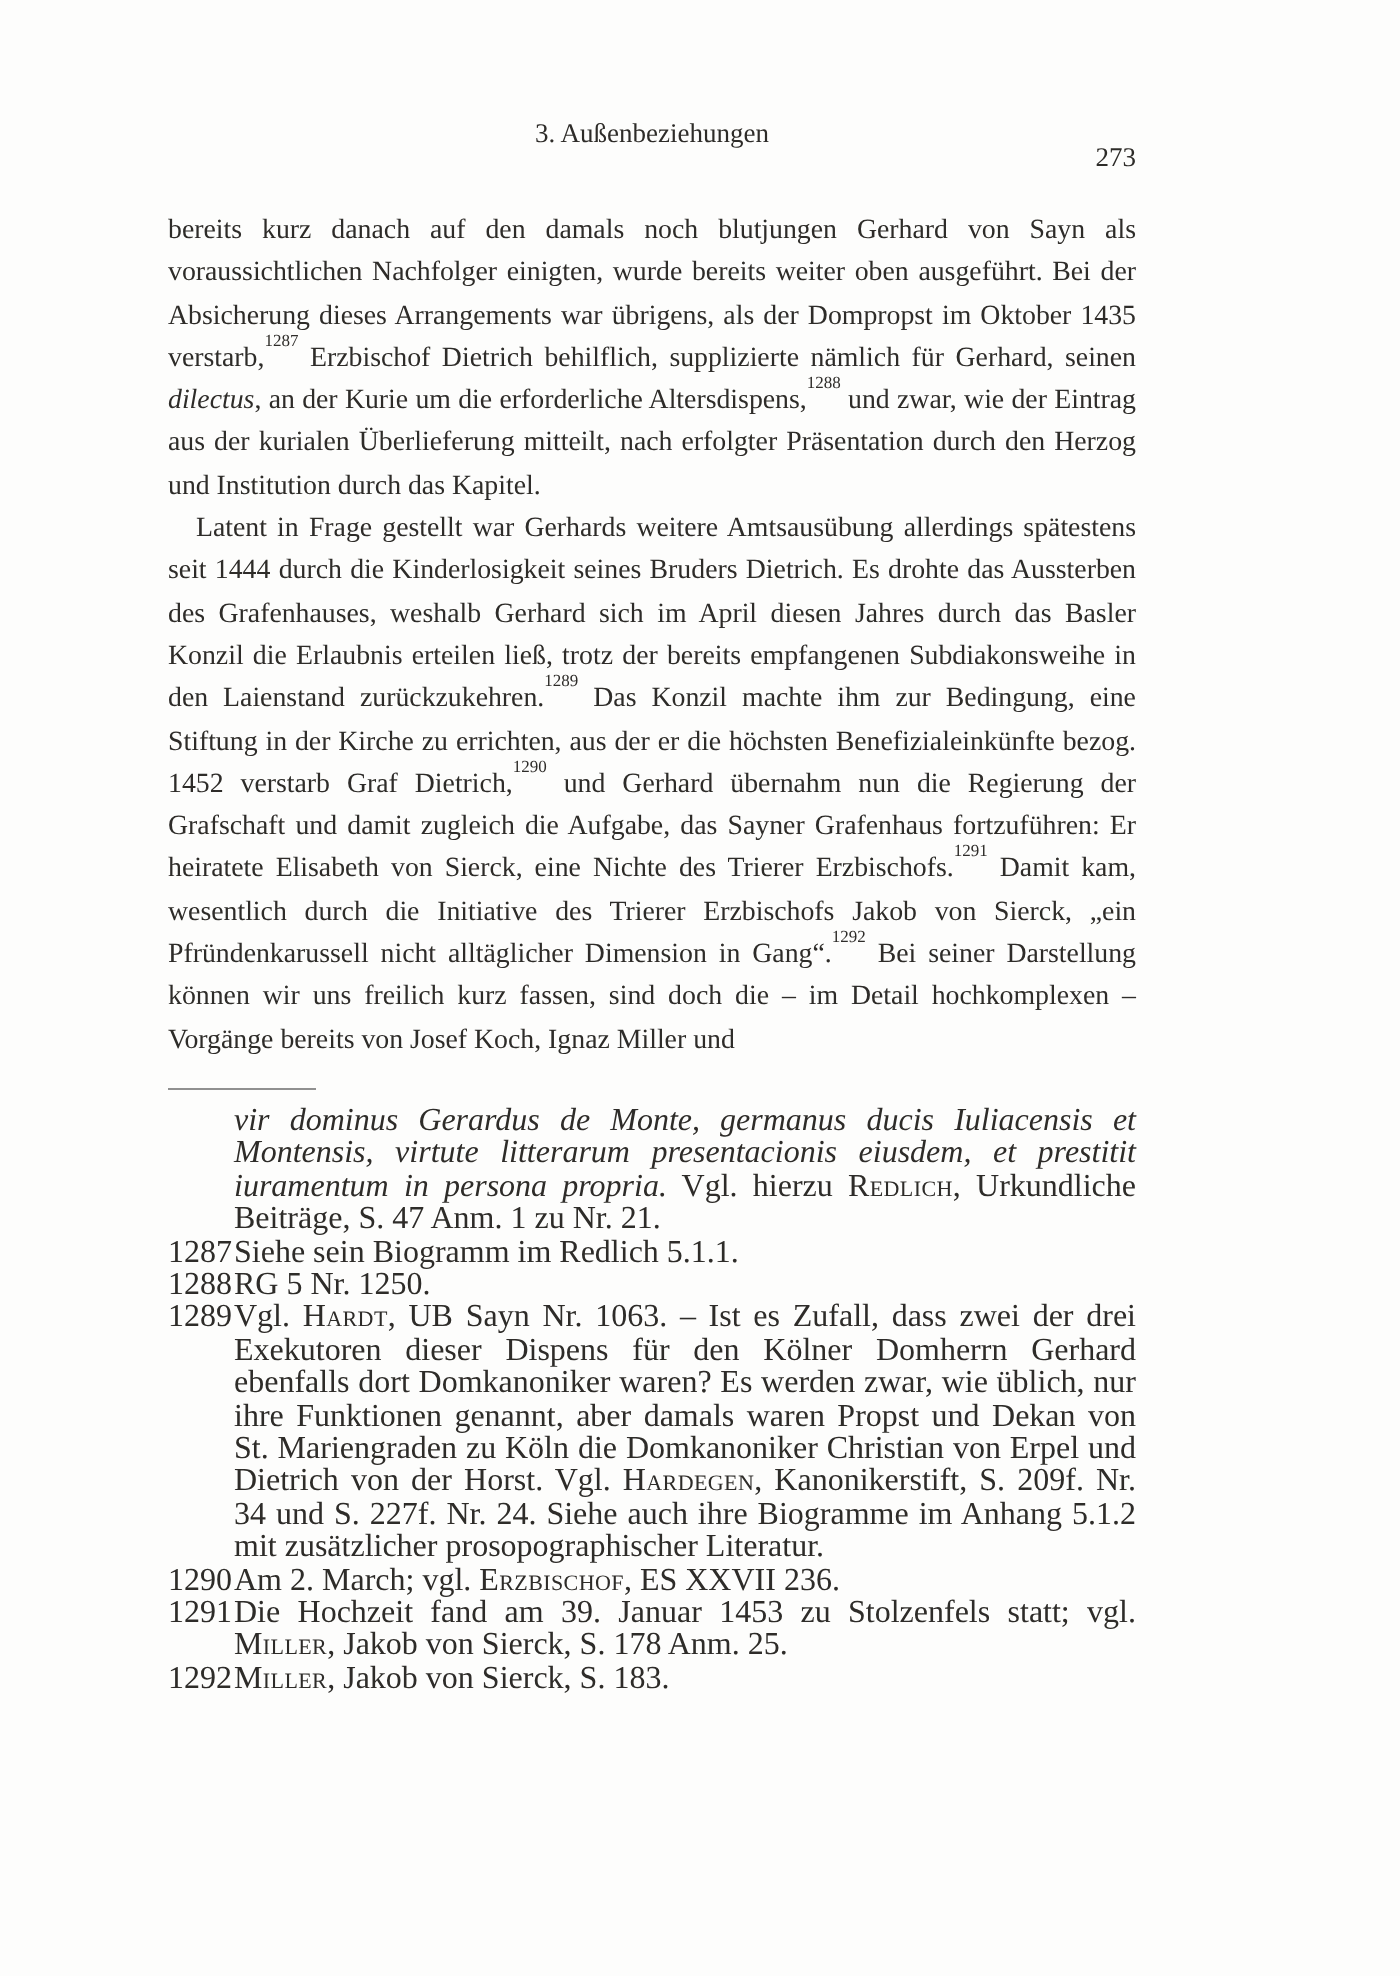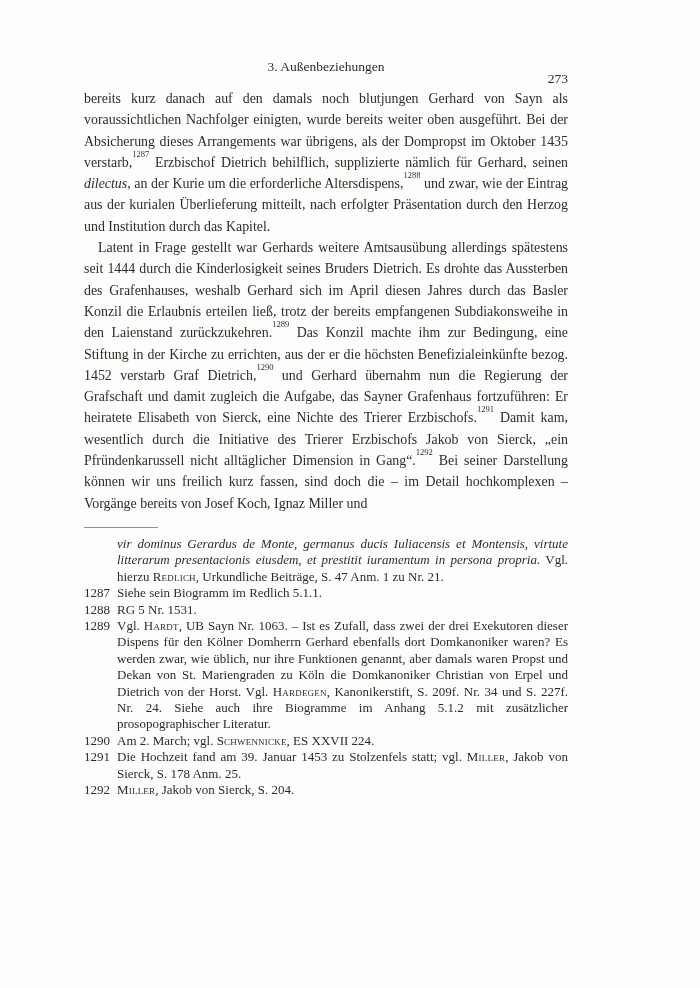--- a/index.html
+++ b/index.html
@@ -32,21 +32,21 @@
     display: block;
     text-align: center;
   }
   .head-page {
     position: absolute;
     right: 0;
     top: 0;
     margin-top: 12px;
   }
   .body-text {
-    margin-top: 11px;
+    margin-top: 28px;
     font-size: 13.9px;
     line-height: 21.3px;
     text-align: justify;
   }
   .body-text p {
     margin: 0;
     padding: 0;
   }
   .body-text p.indent {
     text-indent: 14px;
@@ -63,21 +63,21 @@
   .fn-area {
     margin-top: 13px;
   }
   .fn-rule {
     width: 74px;
     height: 0;
     border-top: 1.2px solid var(--rule-color, #909090);
     margin: 0 0 8px 0;
   }
   .footnotes {
-    font-size: 13px;
+    font-size: 16px;
     line-height: 16.4px;
     text-align: justify;
   }
   .footnote {
     display: flex;
   }
   .fn-num {
     flex: 0 0 33px;
     width: 33px;
   }
@@ -107,35 +107,35 @@
           <div class="footnote">
             <span class="fn-num"></span>
             <span class="fn-text"><span class="i">vir dominus Gerardus de Monte, germanus ducis Iuliacensis et Montensis, virtute litterarum presentacionis eiusdem, et prestitit iuramentum in persona propria.</span><span> Vgl. hierzu </span><span class="sc">Redlich</span><span>, Urkundliche Beiträge, S. 47 Anm. 1 zu Nr. 21.</span></span>
           </div>
           <div class="footnote">
             <span class="fn-num">1287</span>
             <span class="fn-text"><span>Siehe sein Biogramm im Redlich 5.1.1.</span></span>
           </div>
           <div class="footnote">
             <span class="fn-num">1288</span>
-            <span class="fn-text"><span>RG 5 Nr. 1531.</span></span>
+            <span class="fn-text"><span>RG 5 Nr. 1250.</span></span>
           </div>
           <div class="footnote">
             <span class="fn-num">1289</span>
             <span class="fn-text"><span>Vgl. </span><span class="sc">Hardt</span><span>, UB Sayn Nr. 1063. – Ist es Zufall, dass zwei der drei Exekutoren dieser Dispens für den Kölner Domherrn Gerhard ebenfalls dort Domkanoniker waren? Es werden zwar, wie üblich, nur ihre Funktionen genannt, aber damals waren Propst und Dekan von St. Mariengraden zu Köln die Domkanoniker Christian von Erpel und Dietrich von der Horst. Vgl. </span><span class="sc">Hardegen</span><span>, Kanonikerstift, S. 209f. Nr. 34 und S. 227f. Nr. 24. Siehe auch ihre Biogramme im Anhang 5.1.2 mit zusätzlicher prosopographischer Literatur.</span></span>
           </div>
           <div class="footnote">
             <span class="fn-num">1290</span>
-            <span class="fn-text"><span>Am 2. March; vgl. </span><span class="sc">Schwennicke</span><span>, ES XXVII 224.</span></span>
+            <span class="fn-text"><span>Am 2. March; vgl. </span><span class="sc">Erzbischof</span><span>, ES XXVII 236.</span></span>
           </div>
           <div class="footnote">
             <span class="fn-num">1291</span>
             <span class="fn-text"><span>Die Hochzeit fand am 39. Januar 1453 zu Stolzenfels statt; vgl. </span><span class="sc">Miller</span><span>, Jakob von Sierck, S. 178 Anm. 25.</span></span>
           </div>
           <div class="footnote">
             <span class="fn-num">1292</span>
-            <span class="fn-text"><span class="sc">Miller</span><span>, Jakob von Sierck, S. 204.</span></span>
+            <span class="fn-text"><span class="sc">Miller</span><span>, Jakob von Sierck, S. 183.</span></span>
           </div>
         </div>
     </div>
 
   </div>
 </div>
 
 </body></html>

